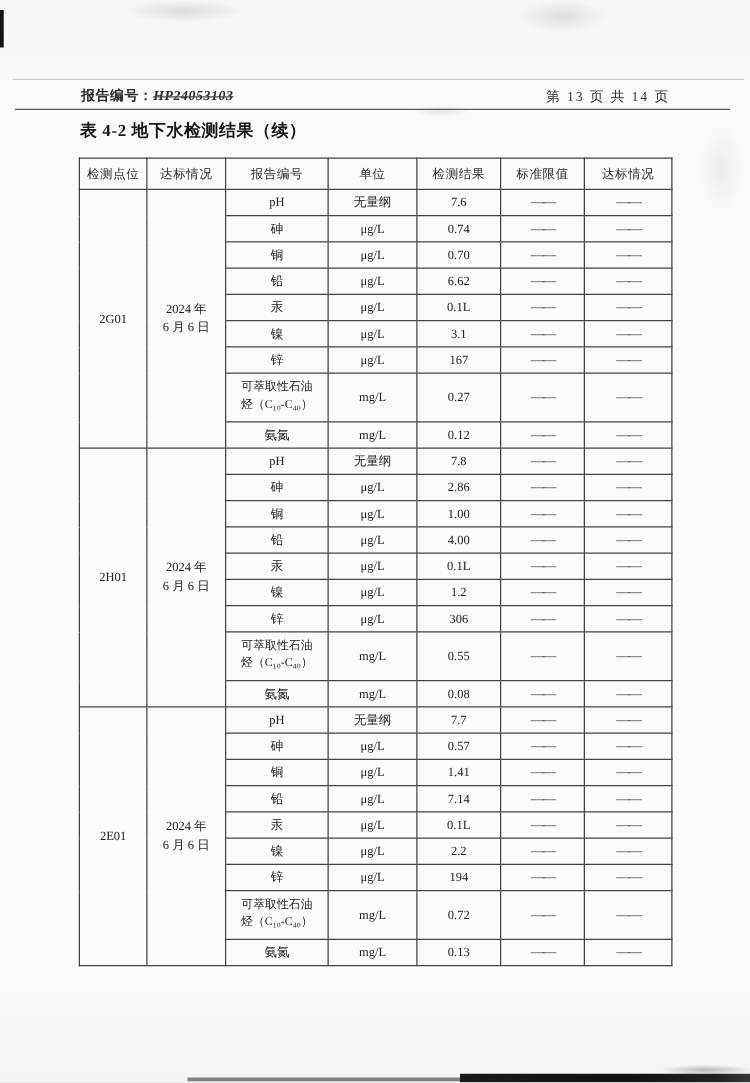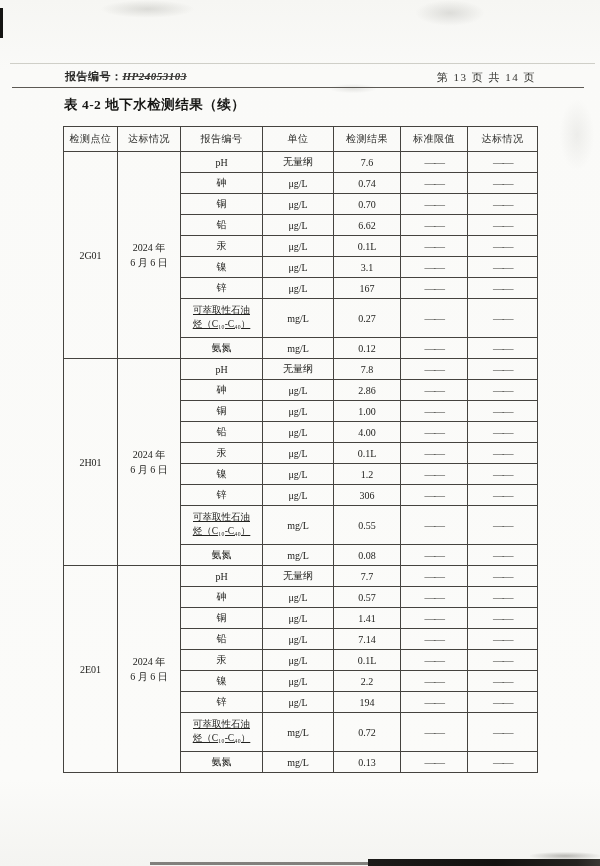--- a/index.html
+++ b/index.html
@@ -44,21 +44,21 @@
     text-align:center; vertical-align:middle;
     font-size:10px; font-weight:normal;
     color:#22221f;
     overflow:hidden;
   }
   .results tr { height:21px; }
   .results tr.hrow { height:25px; }
   .results tr.tall { height:39px; }
   .results th { font-size:10px; letter-spacing:.5px; color:#2b2b28; }
   .results td.pre { white-space:pre-line; line-height:1.5; }
-  .results td.item2 { white-space:pre-line; line-height:1.45; font-size:9.5px;text-decoration:underline; }
+  .results td.item2 { white-space:pre-line; line-height:1.45; font-size:9.5px; }
   .results td.dash { color:#3f3e3b; letter-spacing:-1.5px; font-size:11px; }
 </style>
 </head>
 <body>
 
 <div class="page">
 
   <div class="edge-left"></div>
   <div class="noise n1"></div>
   <div class="noise n2"></div>

